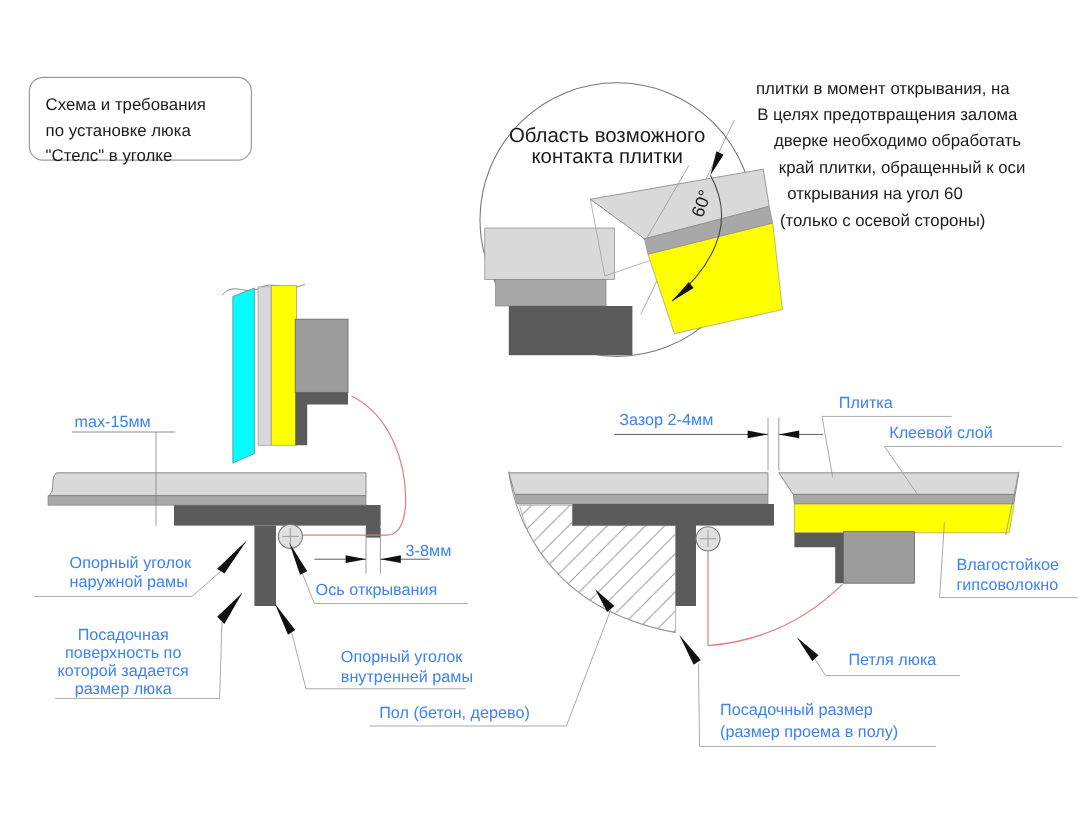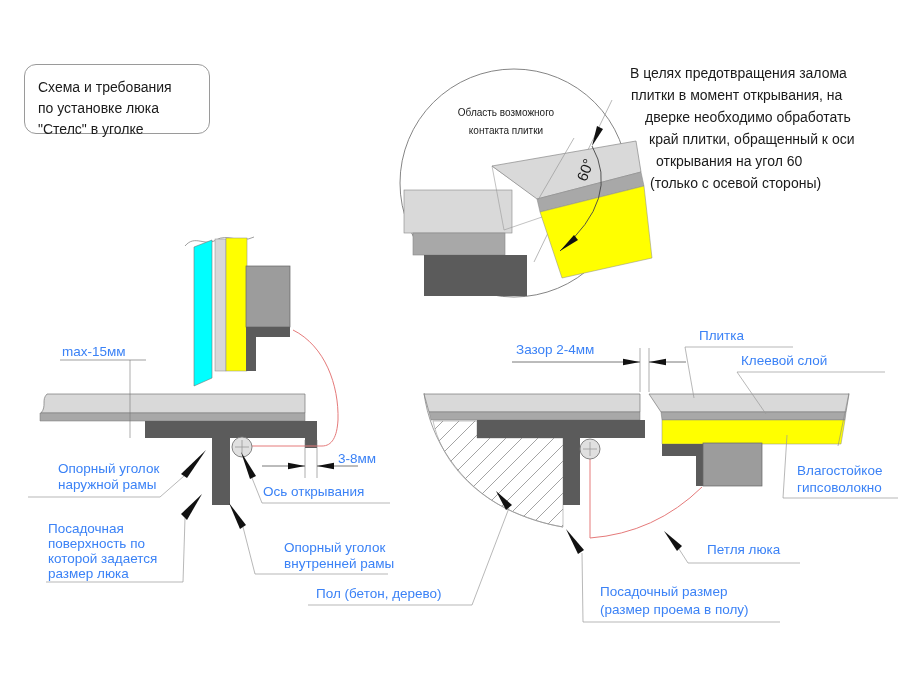--- a/index.html
+++ b/index.html
@@ -11,25 +11,25 @@
              border:1px solid #9a9a9a;border-radius:12px;box-sizing:border-box;
              padding:12px 0 0 13px;font-size:14px;line-height:21px;}
   .note{position:absolute;left:630px;top:62px;font-size:14px;line-height:22px;}
   .note div:nth-child(1){margin-left:0px;}
   .note div:nth-child(2){margin-left:1px;}
   .note div:nth-child(3){margin-left:15px;}
   .note div:nth-child(4){margin-left:19px;text-align:right;}
   .note div:nth-child(5){margin-left:26px;}
   .note div:nth-child(6){margin-left:20px;}
   .detail-label{position:absolute;left:420px;top:104px;width:172px;text-align:center;
-                font-size:10px;line-height:18px;}
+                font-size:17px;line-height:18px;}
   .deg{position:absolute;left:570px;top:156px;width:34px;font-size:15px;
        transform:rotate(-70deg);transform-origin:center;}
   .two-line{line-height:16px;margin-left:28px;}
-  .four-line{line-height:15px;}
+  .four-line{line-height:15px;text-align:center;}
 </style>
 </head>
 <body>
 
 <div class="stage">
 
 <svg width="900" height="700" viewBox="0 0 900 700">
   <defs>
     <pattern id="hatch" width="16" height="16" patternUnits="userSpaceOnUse">
       <line x1="0" y1="16" x2="16" y2="0" stroke="#9a9a9a" stroke-width="0.9"></line>
@@ -150,22 +150,22 @@
   </g>
 </svg>
 
 <div class="title-box">
   <div>Схема и требования</div>
   <div>по установке люка</div>
   <div>"Стелс" в уголке</div>
 </div>
 
 <div class="note">
+  <div>плитки в момент открывания, на</div>
   <div>В целях предотвращения залома</div>
-  <div>плитки в момент открывания, на</div>
   <div>дверке необходимо обработать</div>
   <div>край плитки, обращенный к оси</div>
   <div>открывания на угол 60</div>
   <div>(только с осевой стороны)</div>
 </div>
 
 <div class="detail-label">
   <div>Область возможного</div>
   <div>контакта плитки</div>
 </div>

